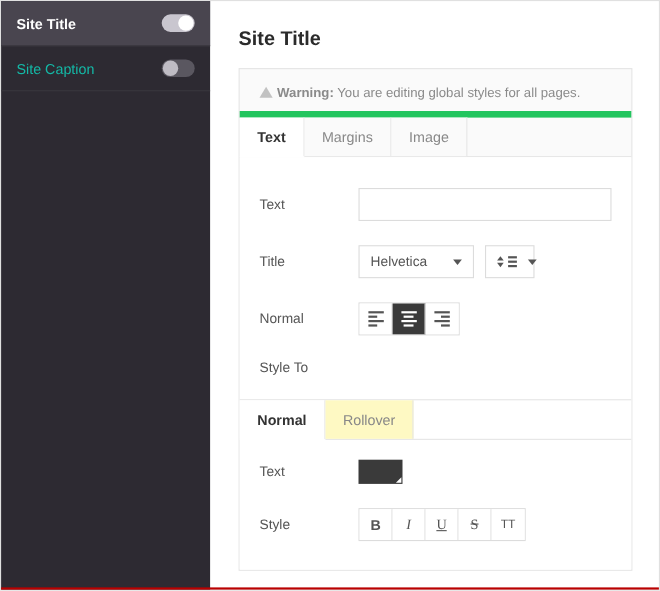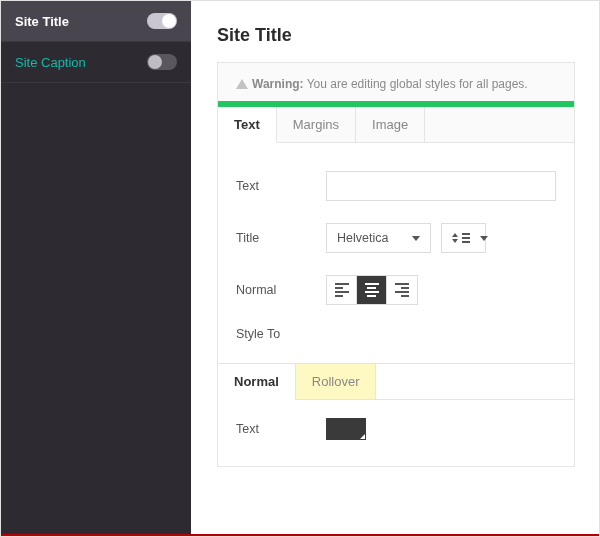--- a/index.html
+++ b/index.html
@@ -328,18 +328,28 @@
         <div class="subtabs">
           <div class="tab active">Normal</div>
           <div class="tab">Rollover</div>
         </div>
 
         <div class="row" style="margin-top:18px">
           <div class="label">Text</div>
           <div class="swatch" title="#3a3a3a"></div>
         </div>
 
+        <div class="row">
+          <div class="label">Style</div>
+          <div class="btn-group style-group">
+            <div class="btn-seg b">B</div>
+            <div class="btn-seg i">I</div>
+            <div class="btn-seg u">U</div>
+            <div class="btn-seg s">S</div>
+            <div class="btn-seg tt">TT</div>
+          </div>
+        </div>
 
       </div>
     </div>
 
   </div>
 </div>
 
 </body></html>

